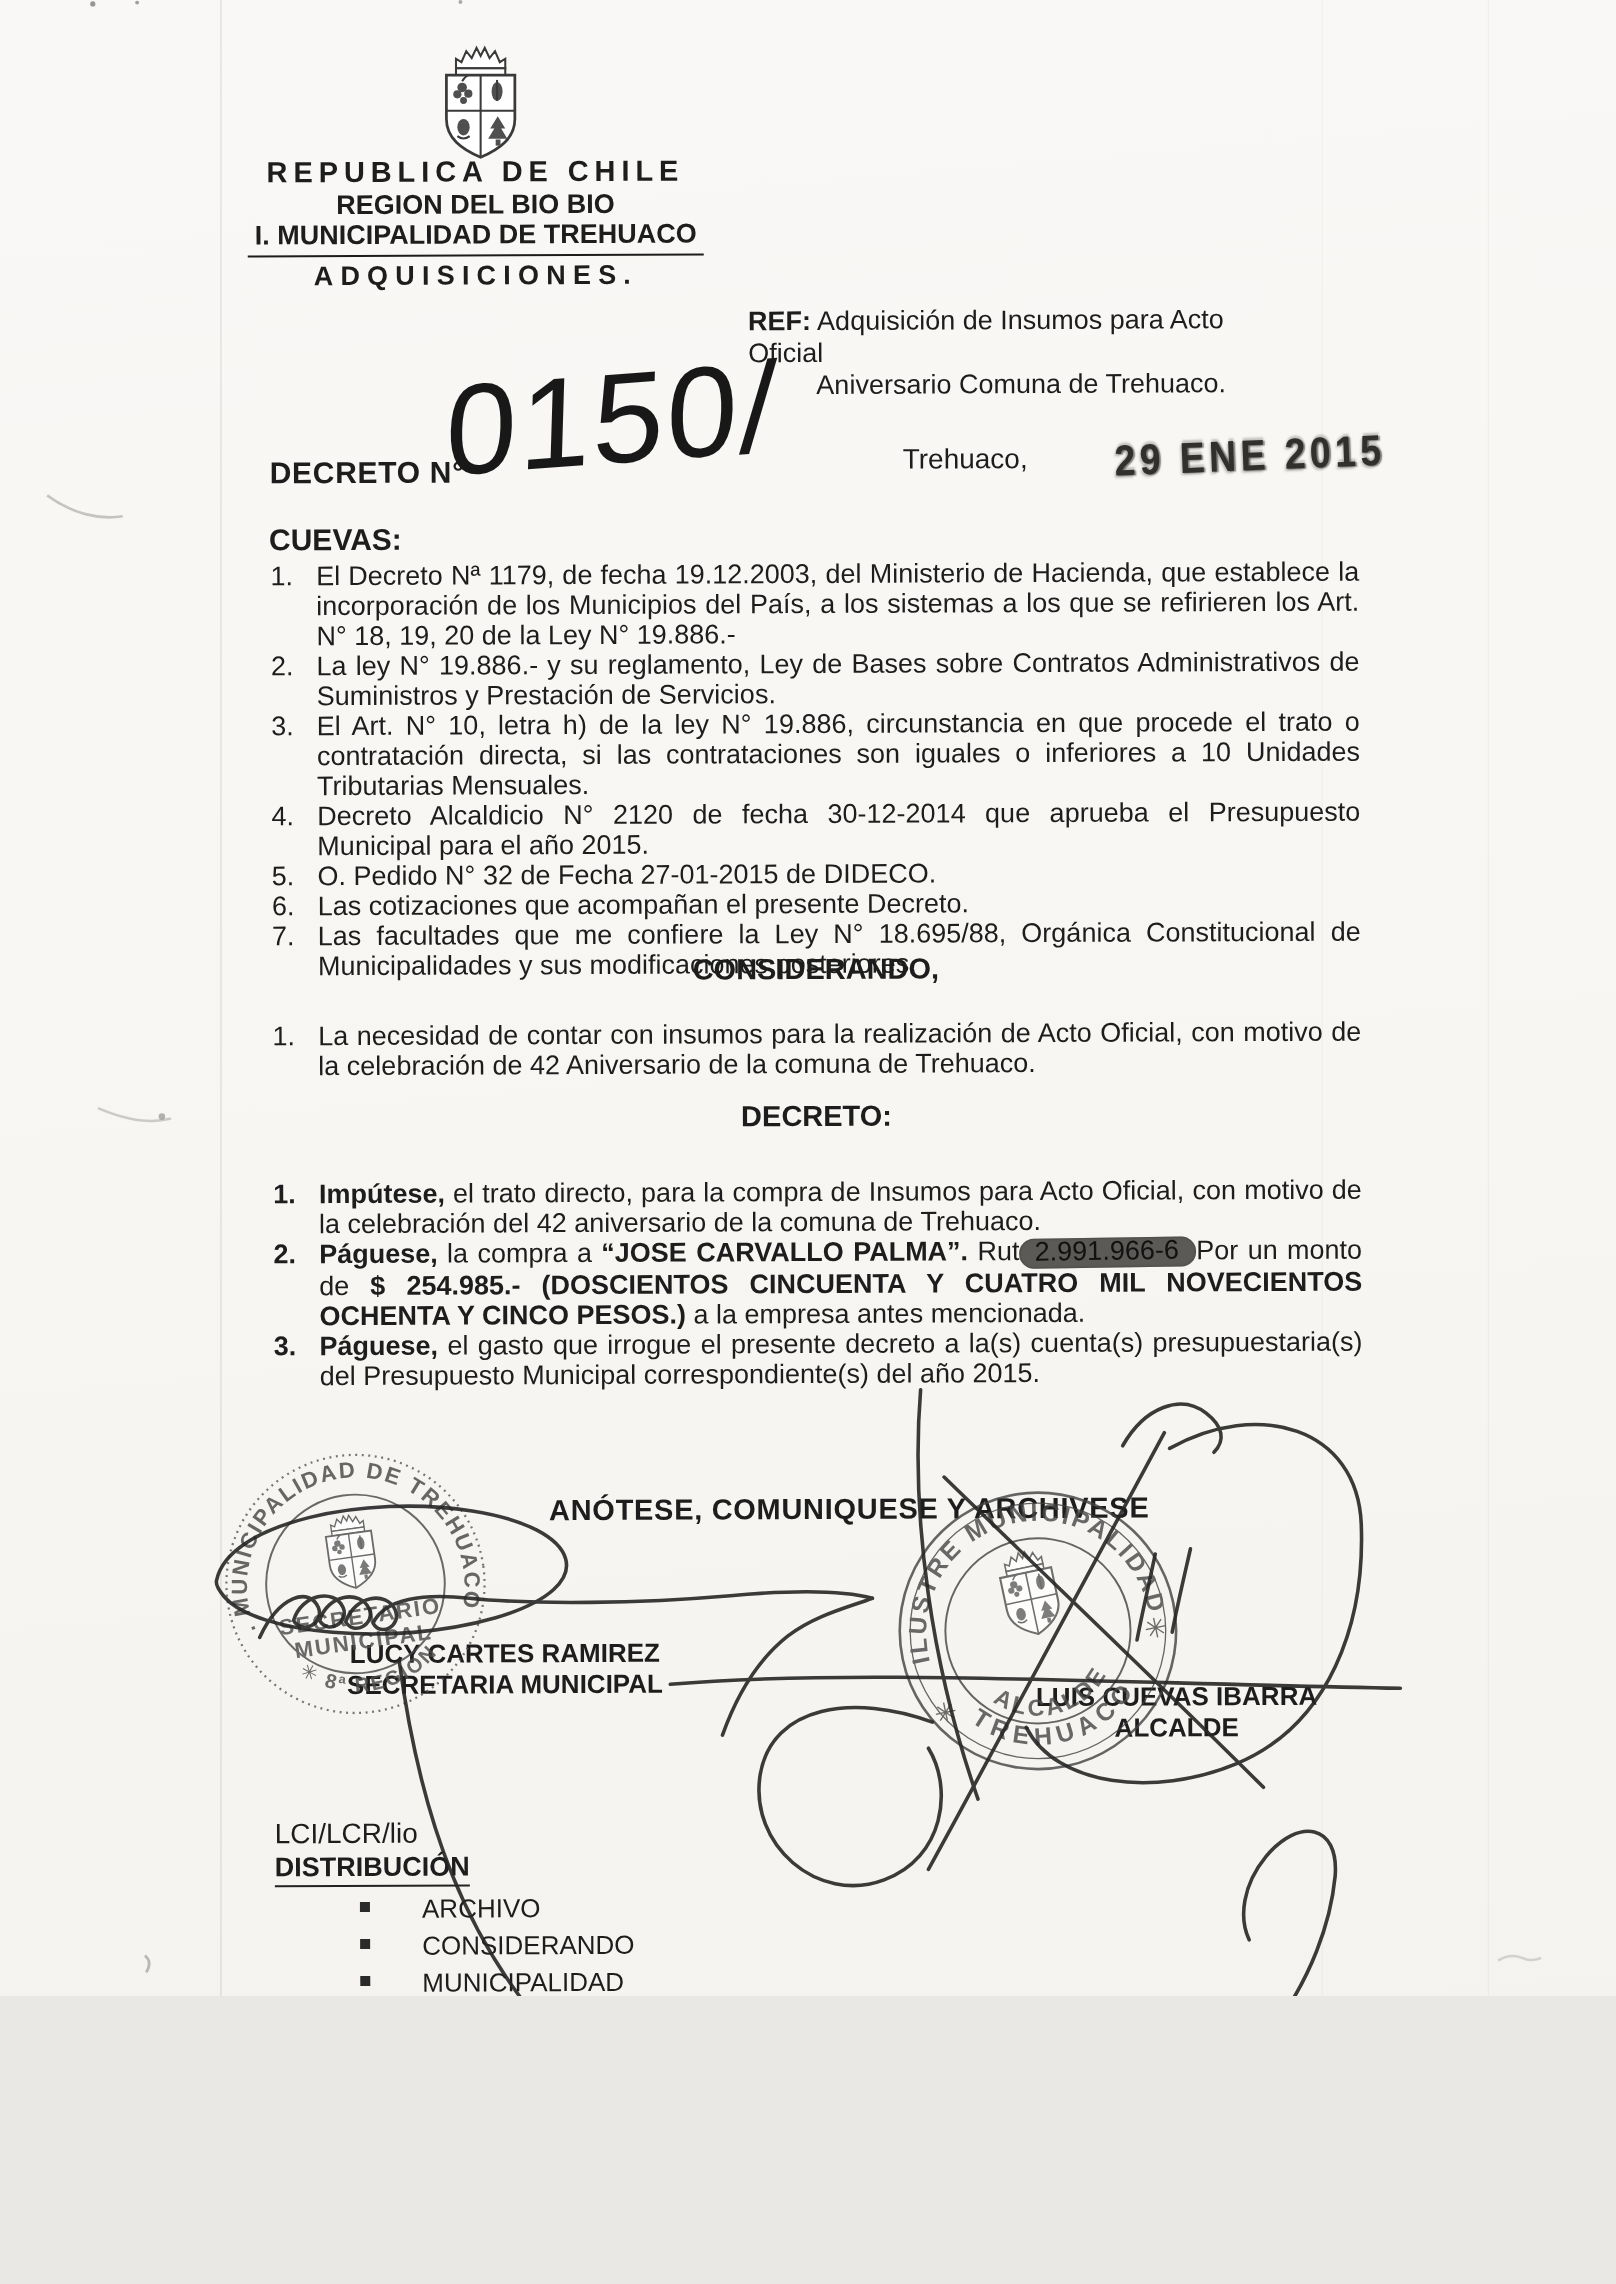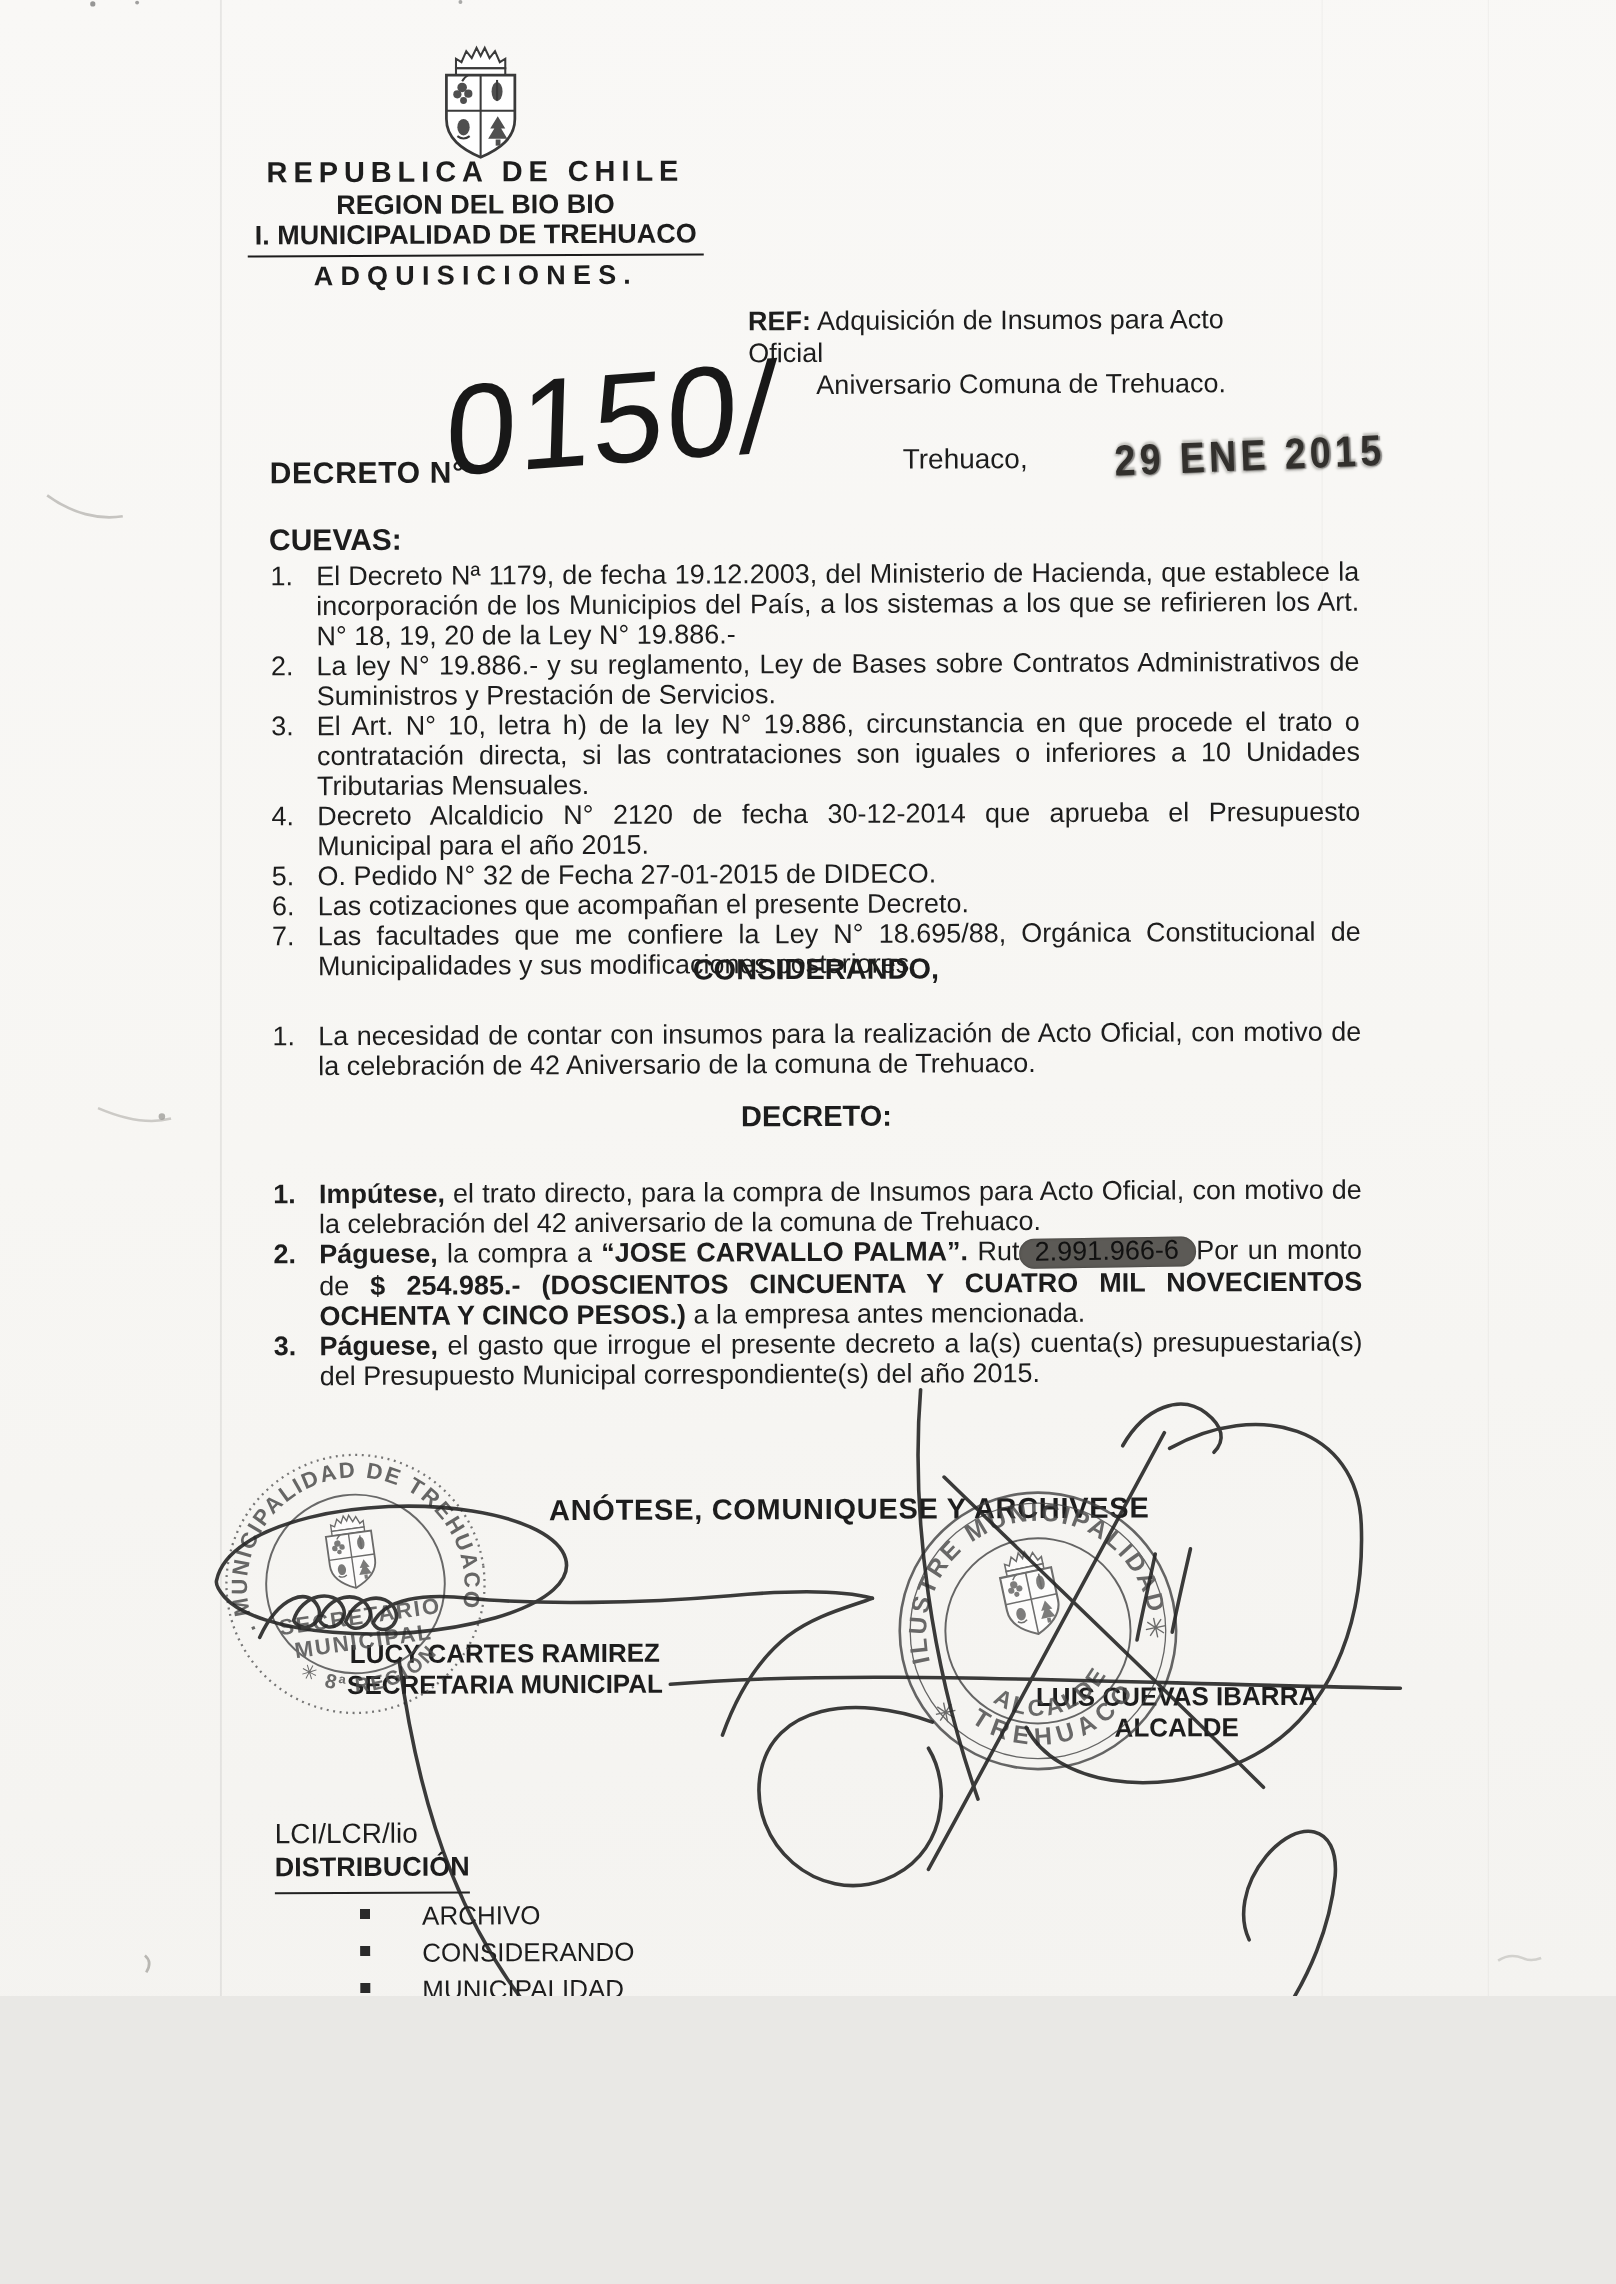--- a/index.html
+++ b/index.html
@@ -41,21 +41,21 @@
   .redaction{
     display:inline-block;background:#5c5a56;color:#111;border-radius:17px;
     padding:0 17px 2.6px 15.6px;line-height:27px;transform:rotate(-.6deg);
     box-shadow:0 0 2.6px rgba(40,40,38,.6) inset;
   }
   .closing{font-size:29px;font-weight:700;letter-spacing:0.7px;}
   .sig-block{text-align:center;font-weight:700;font-size:26px;line-height:31px;}
   
   .footer{left:271px;top:1816px;font-size:27px;line-height:31px;}
   .footer .initials{font-size:28px;}
-  .footer .dist{font-weight:700;border-bottom:2px solid #222;display:inline-block;padding-bottom:9px;margin-top:2.6px;}
+  .footer .dist{font-weight:700;border-bottom:2px solid #222;display:inline-block;padding-bottom:2px;margin-top:2.6px;}
   .dist-list{margin-top:7.8px;}
   .dist-item{position:relative;padding-left:147px;margin-bottom:5.9px;font-size:26px;}
   .dist-item .sq{position:absolute;left:85px;top:7.8px;width:9.8px;height:9.8px;background:#2a2a2a;}
   
   .overlay{position:absolute;left:0;top:0;width:1617px;height:2284px;pointer-events:none;}
 </style>
 </head>
 <body>
 
 <div class="page">

